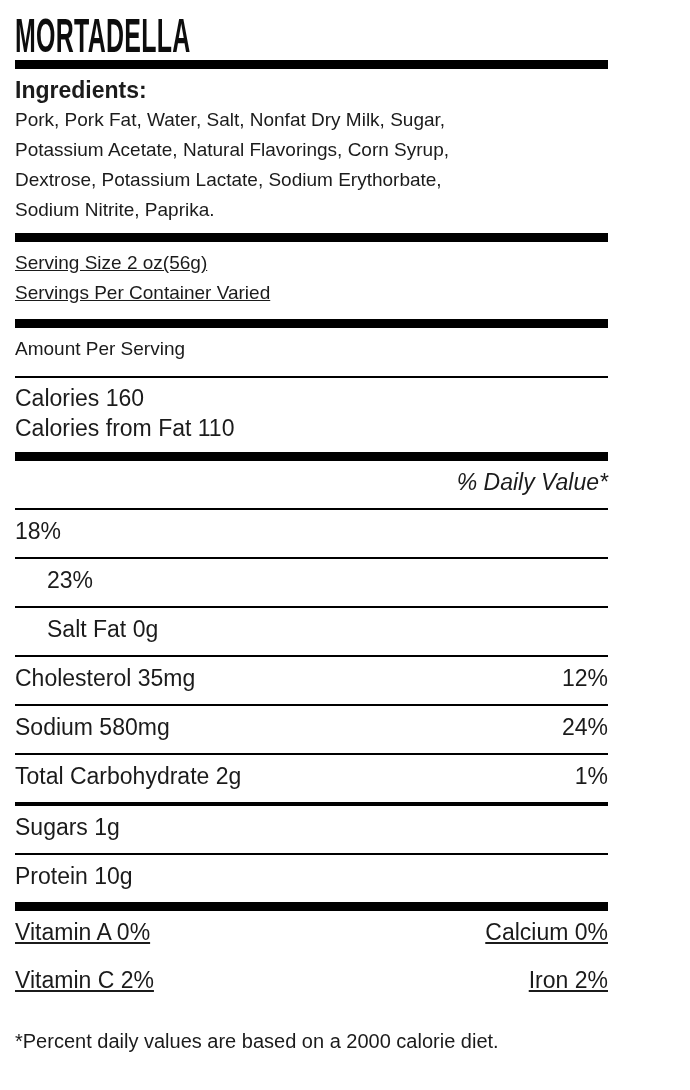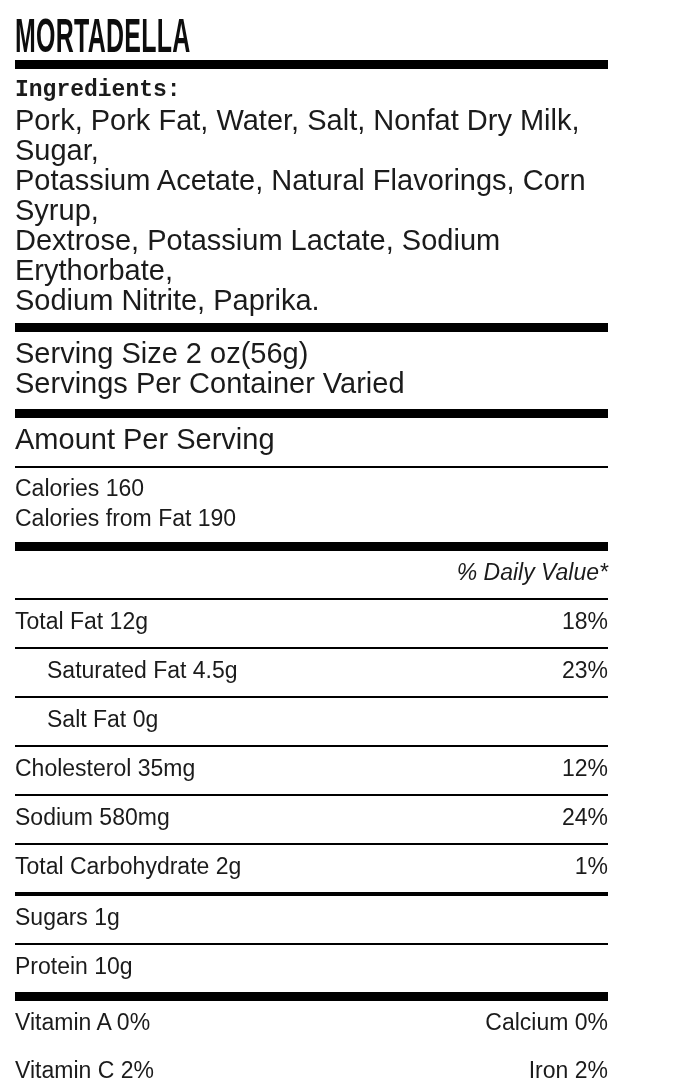--- a/index.html
+++ b/index.html
@@ -29,23 +29,23 @@
   }
   .bar { height: 9px; background: #000000; }
   .bar-1 { margin-top: 0; }
   .bar-2 { margin-top: 8px; }
   .bar-3 { margin-top: 11px; }
   .bar-4 { margin-top: 9px; }
   .bar-5 { margin-top: 0; }
   .rule { height: 2px; background: #000000; }
   .rule-1 { margin-top: 12px; }
   .rule-2 { margin-top: 11px; }
-  .txt { font-size: 29px; line-height: 30px; }
-  .ing-heading { font-weight: bold; font-size: 23px; line-height: 30px; margin-top: 6px; font-family: Liberation Mono, monospace; }
-  .serving-block { margin-top: 6px; }
+  .txt { font-size: 19px; line-height: 30px; }
+  .ing-heading { font-weight: bold; font-size: 23px; line-height: 30px; margin-top: 6px; }
+  .serving-block { margin-top: 6px; text-decoration: underline; }
   .amount-line { margin-top: 6px; }
   .calories-row {
     margin-top: 5px;
     display: flex;
     justify-content: space-between;
     font-size: 23px;
     line-height: 30px;
     flex-direction: column;
   }
   .dv-header { margin-top: 6px; text-align: right; font-size: 23px; line-height: 30px; font-style: italic; }
@@ -55,20 +55,21 @@
     padding: 6px 0 11px 0;
     font-size: 23px;
     line-height: 30px;
   }
   .nutrient-row.indent { padding-left: 32px; }
   .vitamin-row {
     display: flex;
     justify-content: space-between;
     font-size: 23px;
     line-height: 30px;
+    text-decoration: underline;
   }
   .vitamin-row-1 { margin-top: 6px; }
   .vitamin-row-2 { margin-top: 18px; }
   .footnote { margin-top: 33px; font-size: 20px; line-height: 26px; }
 </style>
 </head>
 <body>
 
 <div class="label">
 
@@ -92,37 +93,35 @@
   </div>
 
   <div class="bar bar-3"></div>
 
   <div class="txt amount-line">Amount Per Serving</div>
 
   <div class="rule rule-1"></div>
 
   <div class="calories-row">
     <span>Calories 160</span>
-    <span>Calories from Fat 190</span>
+    <span>Calories from Fat 110</span>
   </div>
 
   <div class="bar bar-4"></div>
 
   <div class="dv-header">% Daily Value*</div>
 
   <div class="rule rule-2"></div>
 
   <div id="nutrients-section">
   <div class="nutrient-row">
-    <span class="n-label">Total Fat 12g</span>
     <span class="n-value">18%</span>
   </div>
 <div class="rule"></div>
   <div class="nutrient-row indent">
-    <span class="n-label">Saturated Fat 4.5g</span>
     <span class="n-value">23%</span>
   </div>
 <div class="rule"></div>
   <div class="nutrient-row indent">
     <span class="n-label">Salt Fat 0g</span>
     <span class="n-value"></span>
   </div>
 <div class="rule"></div>
   <div class="nutrient-row">
     <span class="n-label">Cholesterol 35mg</span>
@@ -158,14 +157,15 @@
     <span class="v-left">Vitamin A 0%</span>
     <span class="v-right">Calcium 0%</span>
   </div>
 
   <div class="vitamin-row vitamin-row-2">
     <span class="v-left">Vitamin C 2%</span>
     <span class="v-right">Iron 2%</span>
   </div>
 </div>
 
+  <div class="footnote">*Percent daily values are based on a 2000 calorie diet.</div>
 
 </div>
 
 </body></html>

